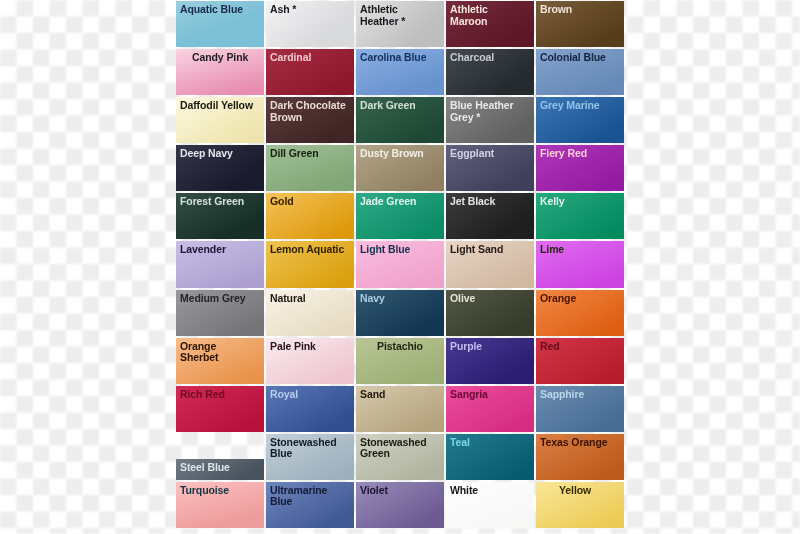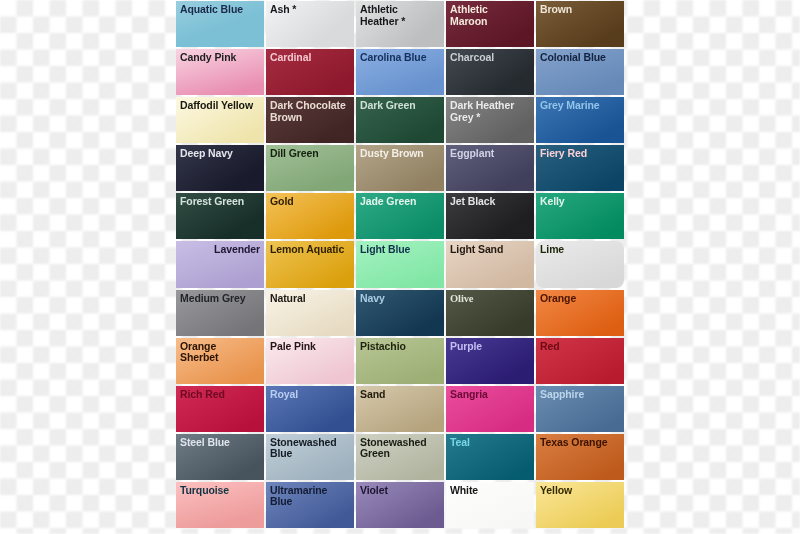--- a/index.html
+++ b/index.html
@@ -87,21 +87,21 @@
       <div class="sheen" style="background: linear-gradient(150deg, rgba(255, 255, 255, 0.08), rgba(0, 0, 0, 0.14) 80%);"></div>
       <span class="swatch-label" style="color: rgb(244, 233, 221);">Athletic
 Maroon</span>
     </div>
     <div class="swatch" style="background-color: rgb(107, 74, 34);">
       <div class="sheen" style="background: linear-gradient(150deg, rgba(255, 255, 255, 0.1), rgba(0, 0, 0, 0.18) 80%);"></div>
       <span class="swatch-label" style="color: rgb(240, 230, 216);">Brown</span>
     </div>
     <div class="swatch" style="background-color: rgb(242, 167, 195);">
       <div class="sheen" style="background: linear-gradient(165deg, rgba(255, 255, 255, 0.5), rgba(214, 94, 140, 0.35) 85%);"></div>
-      <span class="swatch-label" style="color: rgb(29, 29, 31);">Candy Pink</span>
+      <span class="swatch-label" style="color: rgb(29, 29, 31); margin-left: 12px;">Candy Pink</span>
     </div>
     <div class="swatch" style="background-color: rgb(158, 27, 50);">
       <div class="sheen" style="background: linear-gradient(150deg, rgba(255, 255, 255, 0.08), rgba(0, 0, 0, 0.1) 80%);"></div>
       <span class="swatch-label" style="color: rgb(246, 200, 207);">Cardinal</span>
     </div>
     <div class="swatch" style="background-color: rgb(110, 155, 219);">
       <div class="sheen" style="background: linear-gradient(160deg, rgba(255, 255, 255, 0.2), rgba(0, 0, 0, 0.06) 80%);"></div>
       <span class="swatch-label" style="color: rgb(21, 48, 92);">Carolina Blue</span>
     </div>
     <div class="swatch" style="background-color: rgb(46, 53, 59);">
@@ -120,21 +120,21 @@
       <div class="sheen" style="background: linear-gradient(150deg, rgba(255, 255, 255, 0.08), rgba(0, 0, 0, 0.16) 80%);"></div>
       <span class="swatch-label" style="color: rgb(233, 220, 210);">Dark Chocolate
 Brown</span>
     </div>
     <div class="swatch" style="background-color: rgb(35, 84, 60);">
       <div class="sheen" style="background: linear-gradient(150deg, rgba(255, 255, 255, 0.09), rgba(0, 0, 0, 0.14) 80%);"></div>
       <span class="swatch-label" style="color: rgb(207, 224, 213);">Dark Green</span>
     </div>
     <div class="swatch" style="background-color: rgb(110, 110, 110);">
       <div class="sheen" style="background: linear-gradient(145deg, rgba(255, 255, 255, 0.16), rgba(0, 0, 0, 0.12) 80%);"></div>
-      <span class="swatch-label" style="color: rgb(234, 234, 234);">Dark Heather
+      <span class="swatch-label" style="color: rgb(234, 234, 234);">Blue Heather
 Grey *</span>
     </div>
     <div class="swatch" style="background-color: rgb(29, 95, 168);">
       <div class="sheen" style="background: linear-gradient(150deg, rgba(255, 255, 255, 0.14), rgba(0, 0, 0, 0.12) 80%);"></div>
       <span class="swatch-label" style="color: rgb(146, 197, 234);">Grey Marine</span>
     </div>
     <div class="swatch" style="background-color: rgb(31, 34, 55);">
       <div class="sheen" style="background: linear-gradient(145deg, rgba(255, 255, 255, 0.09), rgba(0, 0, 0, 0.2) 75%);"></div>
       <span class="swatch-label" style="color: rgb(230, 231, 238);">Deep Navy</span>
     </div>
@@ -143,21 +143,21 @@
       <span class="swatch-label" style="color: rgb(22, 33, 15);">Dill Green</span>
     </div>
     <div class="swatch" style="background-color: rgb(160, 142, 108);">
       <div class="sheen" style="background: linear-gradient(150deg, rgba(255, 255, 255, 0.2), rgba(0, 0, 0, 0.1) 85%);"></div>
       <span class="swatch-label" style="color: rgb(244, 239, 230);">Dusty Brown</span>
     </div>
     <div class="swatch" style="background-color: rgb(74, 74, 107);">
       <div class="sheen" style="background: linear-gradient(150deg, rgba(255, 255, 255, 0.12), rgba(0, 0, 0, 0.14) 80%);"></div>
       <span class="swatch-label" style="color: rgb(207, 211, 229);">Eggplant</span>
     </div>
-    <div class="swatch" style="background-color: #0c4a6e;">
+    <div class="swatch" style="background-color: #a21caf;">
       <div class="sheen" style="background: linear-gradient(150deg, rgba(255, 255, 255, 0.12), rgba(0, 0, 0, 0.08) 85%);"></div>
       <span class="swatch-label" style="color: rgb(251, 207, 212);">Fiery Red</span>
     </div>
     <div class="swatch" style="background-color: rgb(28, 58, 49);">
       <div class="sheen" style="background: linear-gradient(150deg, rgba(255, 255, 255, 0.1), rgba(0, 0, 0, 0.2) 75%);"></div>
       <span class="swatch-label" style="color: rgb(213, 226, 220);">Forest Green</span>
     </div>
     <div class="swatch" style="background-color: rgb(239, 168, 15);">
       <div class="sheen" style="background: linear-gradient(150deg, rgba(255, 255, 255, 0.3), rgba(160, 100, 0, 0.22) 85%);"></div>
       <span class="swatch-label" style="color: rgb(45, 29, 0);">Gold</span>
@@ -169,70 +169,70 @@
     <div class="swatch" style="background-color: rgb(38, 38, 40);">
       <div class="sheen" style="background: linear-gradient(145deg, rgba(255, 255, 255, 0.1), rgba(0, 0, 0, 0.2) 75%);"></div>
       <span class="swatch-label" style="color: rgb(228, 228, 228);">Jet Black</span>
     </div>
     <div class="swatch" style="background-color: rgb(4, 154, 106);">
       <div class="sheen" style="background: linear-gradient(150deg, rgba(255, 255, 255, 0.14), rgba(0, 0, 0, 0.1) 85%);"></div>
       <span class="swatch-label" style="color: rgb(226, 245, 236);">Kelly</span>
     </div>
     <div class="swatch" style="background-color: rgb(182, 168, 220);">
       <div class="sheen" style="background: linear-gradient(160deg, rgba(255, 255, 255, 0.25), rgba(0, 0, 0, 0.05) 85%);"></div>
-      <span class="swatch-label" style="color: rgb(29, 23, 51); text-align: right;">Lavender</span>
+      <span class="swatch-label" style="color: rgb(29, 23, 51);">Lavender</span>
     </div>
     <div class="swatch" style="background-color: rgb(233, 173, 16);">
       <div class="sheen" style="background: linear-gradient(150deg, rgba(255, 255, 255, 0.28), rgba(160, 105, 0, 0.2) 85%);"></div>
       <span class="swatch-label" style="color: rgb(44, 30, 0);">Lemon Aquatic</span>
     </div>
-    <div class="swatch" style="background-color: #86efac;">
+    <div class="swatch" style="background-color: #f9a8d4;">
       <div class="sheen" style="background: linear-gradient(160deg, rgba(255, 255, 255, 0.25), rgba(0, 0, 0, 0.04) 85%);"></div>
       <span class="swatch-label" style="color: rgb(20, 49, 77);">Light Blue</span>
     </div>
     <div class="swatch" style="background-color: rgb(221, 195, 171);">
       <div class="sheen" style="background: linear-gradient(155deg, rgba(255, 255, 255, 0.3), rgba(0, 0, 0, 0.06) 85%);"></div>
       <span class="swatch-label" style="color: rgb(36, 26, 18);">Light Sand</span>
     </div>
-    <div class="swatch" style="background-color: #e5e5e5; border-radius: 8px;">
+    <div class="swatch" style="background-color: #d946ef;">
       <div class="sheen" style="background: linear-gradient(160deg, rgba(255, 255, 255, 0.2), rgba(0, 0, 0, 0.06) 85%);"></div>
       <span class="swatch-label" style="color: rgb(29, 38, 9);">Lime</span>
     </div>
     <div class="swatch" style="background-color: rgb(130, 130, 134);">
       <div class="sheen" style="background: linear-gradient(150deg, rgba(255, 255, 255, 0.18), rgba(0, 0, 0, 0.1) 85%);"></div>
       <span class="swatch-label" style="color: rgb(34, 36, 42);">Medium Grey</span>
     </div>
     <div class="swatch" style="background-color: rgb(244, 234, 212);">
       <div class="sheen" style="background: linear-gradient(155deg, rgba(255, 255, 255, 0.45), rgba(190, 175, 140, 0.25) 85%);"></div>
       <span class="swatch-label" style="color: rgb(28, 26, 18);">Natural</span>
     </div>
     <div class="swatch" style="background-color: rgb(22, 65, 95);">
       <div class="sheen" style="background: linear-gradient(150deg, rgba(255, 255, 255, 0.12), rgba(0, 0, 0, 0.16) 80%);"></div>
       <span class="swatch-label" style="color: rgb(169, 205, 227);">Navy</span>
     </div>
     <div class="swatch" style="background-color: rgb(65, 70, 50);">
       <div class="sheen" style="background: linear-gradient(150deg, rgba(255, 255, 255, 0.1), rgba(0, 0, 0, 0.16) 80%);"></div>
-      <span class="swatch-label" style="color: rgb(226, 228, 216); font-family: Liberation Serif, serif;">Olive</span>
+      <span class="swatch-label" style="color: rgb(226, 228, 216);">Olive</span>
     </div>
     <div class="swatch" style="background-color: rgb(239, 106, 22);">
       <div class="sheen" style="background: linear-gradient(150deg, rgba(255, 255, 255, 0.2), rgba(150, 50, 0, 0.2) 85%);"></div>
       <span class="swatch-label" style="color: rgb(74, 20, 0);">Orange</span>
     </div>
     <div class="swatch" style="background-color: rgb(244, 159, 87);">
       <div class="sheen" style="background: linear-gradient(155deg, rgba(255, 255, 255, 0.3), rgba(180, 90, 20, 0.18) 85%);"></div>
       <span class="swatch-label" style="color: rgb(43, 20, 2);">Orange
 Sherbet</span>
     </div>
     <div class="swatch" style="background-color: rgb(246, 213, 221);">
       <div class="sheen" style="background: linear-gradient(155deg, rgba(255, 255, 255, 0.5), rgba(220, 160, 180, 0.3) 85%);"></div>
       <span class="swatch-label" style="color: rgb(35, 21, 26);">Pale Pink</span>
     </div>
     <div class="swatch" style="background-color: rgb(166, 184, 123);">
       <div class="sheen" style="background: linear-gradient(160deg, rgba(255, 255, 255, 0.2), rgba(0, 0, 0, 0.05) 85%);"></div>
-      <span class="swatch-label" style="color: rgb(30, 36, 16);">Pistachio</span>
+      <span class="swatch-label" style="color: rgb(30, 36, 16); text-align: center;">Pistachio</span>
     </div>
     <div class="swatch" style="background-color: rgb(51, 34, 135);">
       <div class="sheen" style="background: linear-gradient(150deg, rgba(255, 255, 255, 0.1), rgba(0, 0, 0, 0.16) 80%);"></div>
       <span class="swatch-label" style="color: rgb(195, 189, 240);">Purple</span>
     </div>
     <div class="swatch" style="background-color: rgb(204, 31, 51);">
       <div class="sheen" style="background: linear-gradient(150deg, rgba(255, 255, 255, 0.1), rgba(0, 0, 0, 0.1) 85%);"></div>
       <span class="swatch-label" style="color: rgb(109, 11, 22);">Red</span>
     </div>
     <div class="swatch" style="background-color: rgb(204, 18, 66);">
@@ -248,21 +248,21 @@
       <span class="swatch-label" style="color: rgb(35, 28, 13);">Sand</span>
     </div>
     <div class="swatch" style="background-color: rgb(232, 48, 141);">
       <div class="sheen" style="background: linear-gradient(150deg, rgba(255, 255, 255, 0.14), rgba(0, 0, 0, 0.08) 85%);"></div>
       <span class="swatch-label" style="color: rgb(107, 10, 54);">Sangria</span>
     </div>
     <div class="swatch" style="background-color: rgb(79, 119, 163);">
       <div class="sheen" style="background: linear-gradient(150deg, rgba(255, 255, 255, 0.16), rgba(0, 0, 0, 0.1) 85%);"></div>
       <span class="swatch-label" style="color: rgb(188, 214, 234);">Sapphire</span>
     </div>
-    <div class="swatch" style="background-color: rgb(84, 98, 110);">
+    <div class="swatch" style="background-color: rgb(84, 98, 110); margin-top: 25px;">
       <div class="sheen" style="background: linear-gradient(150deg, rgba(255, 255, 255, 0.16), rgba(0, 0, 0, 0.16) 80%);"></div>
       <span class="swatch-label" style="color: rgb(222, 229, 236);">Steel Blue</span>
     </div>
     <div class="swatch" style="background-color: rgb(167, 187, 201);">
       <div class="sheen" style="background: linear-gradient(155deg, rgba(255, 255, 255, 0.3), rgba(0, 0, 0, 0.06) 85%);"></div>
       <span class="swatch-label" style="color: rgb(19, 28, 36);">Stonewashed
 Blue</span>
     </div>
     <div class="swatch" style="background-color: rgb(187, 191, 169);">
       <div class="sheen" style="background: linear-gradient(155deg, rgba(255, 255, 255, 0.3), rgba(0, 0, 0, 0.06) 85%);"></div>
@@ -289,15 +289,15 @@
     <div class="swatch" style="background-color: rgb(125, 106, 168);">
       <div class="sheen" style="background: linear-gradient(150deg, rgba(255, 255, 255, 0.22), rgba(0, 0, 0, 0.14) 82%);"></div>
       <span class="swatch-label" style="color: rgb(28, 20, 48);">Violet</span>
     </div>
     <div class="swatch" style="background-color: rgb(251, 251, 250);">
       <div class="sheen" style="background: linear-gradient(155deg, rgba(255, 255, 255, 0.6), rgba(0, 0, 0, 0.016) 90%);"></div>
       <span class="swatch-label" style="color: rgb(23, 23, 23);">White</span>
     </div>
     <div class="swatch" style="background-color: rgb(247, 216, 97);">
       <div class="sheen" style="background: linear-gradient(155deg, rgba(255, 255, 255, 0.35), rgba(190, 155, 40, 0.2) 85%);"></div>
-      <span class="swatch-label" style="color: rgb(51, 42, 0);">Yellow</span>
+      <span class="swatch-label" style="color: rgb(51, 42, 0); margin-left: 19px;">Yellow</span>
     </div>
   </div>
 
 </body></html>

